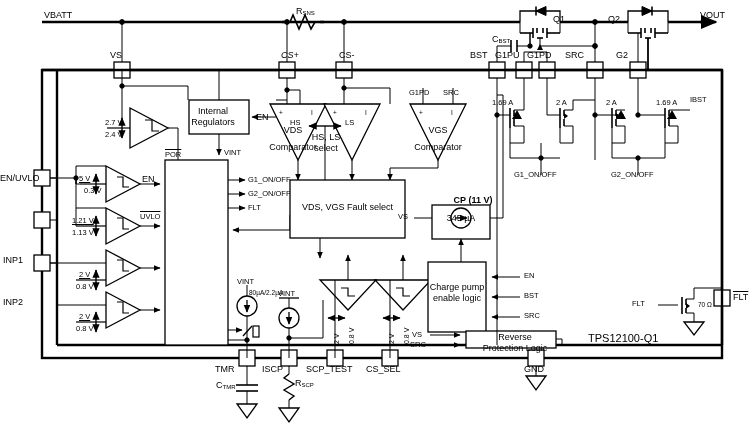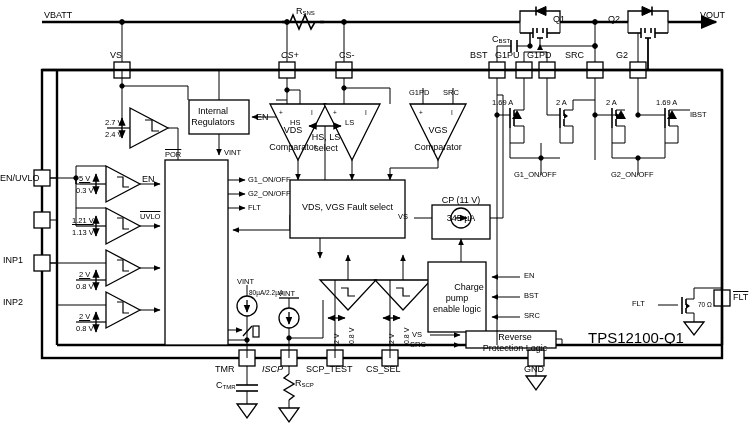--- a/index.html
+++ b/index.html
@@ -2,21 +2,21 @@
 <html><head>
 <meta charset="utf-8">
 <style>
   html,body{margin:0;padding:0;background:#ffffff;}
   #root{position:relative;width:753px;height:445px;background:#ffffff;
         font-family:"Liberation Sans", sans-serif;color:#000;overflow:hidden;}
   #svg{position:absolute;left:0;top:0;width:753px;height:445px;}
   .lbl{position:absolute;font-size:9px;line-height:10px;color:#000;white-space:nowrap;}
   .lbl.sm{font-size:7.5px;}
   .lbl.xs{font-size:6.5px;}
-  .lbl.big{font-size:15px;}
+  .lbl.big{font-size:11px;}
   .ovl{position:absolute;font-size:9px;line-height:11px;text-align:center;}
   .vert{position:absolute;font-size:7px;transform:rotate(-90deg);transform-origin:left top;white-space:nowrap;}
   .ovr{text-decoration:overline;}
   .sub{font-size:6px;vertical-align:-1px;}
 </style>
 </head>
 <body>
 
 <div id="root">
 
@@ -442,43 +442,43 @@
 <div class="lbl" style="left:495px;top:50px;">G1PU</div>
 <div class="lbl" style="left:527px;top:50px;">G1PD</div>
 <div class="lbl" style="left:565px;top:50px;">SRC</div>
 <div class="lbl" style="left:616px;top:50px;">G2</div>
 
 <div class="lbl" style="left:0px;top:173px;">EN/UVLO</div>
 <div class="lbl" style="left:3px;top:255px;">INP1</div>
 <div class="lbl" style="left:3px;top:297px;">INP2</div>
 
 <div class="lbl" style="left:215px;top:364px;">TMR</div>
-<div class="lbl" style="left:262px;top:364px;font-style:italic;">ISCP</div>
+<div class="lbl" style="left:262px;top:364px;">ISCP</div>
 <div class="lbl" style="left:306px;top:364px;">SCP_TEST</div>
 <div class="lbl" style="left:366px;top:364px;">CS_SEL</div>
 <div class="lbl" style="left:524px;top:364px;">GND</div>
 <div class="lbl ovr" style="left:733px;top:292px;">FLT</div>
 
 <div class="ovl" style="left:189px;top:106px;width:48px;"><span class="sm" style="white-space:pre-line;">Internal
 Regulators</span></div>
 <div class="ovl" style="left:290px;top:202px;width:115px;"><span class="sm">VDS, VGS Fault select</span></div>
-<div class="ovl" style="left:428px;top:282px;width:58px;"><span class="xs" style="white-space:pre-line;padding-left:24px;">Charge pump
+<div class="ovl" style="left:428px;top:282px;width:58px;"><span class="xs" style="white-space:pre-line;">Charge pump
 enable logic</span></div>
 <div class="ovl" style="left:466px;top:332px;width:98px;"><span class="xs" style="white-space:pre-line;line-height:8px;">Reverse
 Protection Logic</span></div>
-<div class="ovl" style="left:432px;top:195px;width:58px;"><span class="xs">CP (11 V)</span></div>
+<div class="ovl" style="left:444px;top:195px;width:58px;font-weight:bold;"><span class="xs">CP (11 V)</span></div>
 <div class="ovl" style="left:432px;top:213px;width:58px;"><span class="xs">345 µA</span></div>
 
 <div class="lbl sm ovr" style="left:165px;top:150px;">POR</div>
 <div class="lbl sm" style="left:105px;top:118px;">2.7 V</div>
 <div class="lbl sm" style="left:105px;top:130px;">2.4 V</div>
 
 <div class="lbl" style="left:142px;top:174px;">EN</div>
 <div class="lbl sm" style="left:79px;top:174px;text-decoration:underline;">5 V</div>
-<div class="lbl sm" style="left:76px;top:186px;">0.3 V</div>
+<div class="lbl sm" style="left:84px;top:186px;">0.3 V</div>
 
 <div class="lbl sm ovr" style="left:140px;top:212px;">UVLO</div>
 <div class="lbl sm" style="left:72px;top:216px;text-decoration:underline;">1.21 V</div>
 <div class="lbl sm" style="left:72px;top:228px;">1.13 V</div>
 
 <div class="lbl sm" style="left:79px;top:270px;text-decoration:underline;">2 V</div>
 <div class="lbl sm" style="left:76px;top:282px;">0.8 V</div>
 <div class="lbl sm" style="left:79px;top:312px;text-decoration:underline;">2 V</div>
 <div class="lbl sm" style="left:76px;top:324px;">0.8 V</div>
 
@@ -507,21 +507,21 @@
 <div class="lbl" style="left:256px;top:112px;">EN</div>
 <div class="lbl sm" style="left:224px;top:148px;">VINT</div>
 <div class="lbl sm" style="left:248px;top:175px;">G1_ON/OFF</div>
 <div class="lbl sm" style="left:248px;top:189px;">G2_ON/OFF</div>
 <div class="lbl sm" style="left:248px;top:203px;">FLT</div>
 
 <div class="lbl sm" style="left:237px;top:277px;">VINT</div>
 <div class="lbl xs" style="left:249px;top:288px;">80µA/2.2µA</div>
 <div class="lbl sm" style="left:278px;top:289px;">VINT</div>
 
-<div class="lbl sm" style="left:690px;top:110px;">IBST</div>
+<div class="lbl sm" style="left:690px;top:95px;">IBST</div>
 <div class="lbl sm" style="left:492px;top:98px;">1.69 A</div>
 <div class="lbl sm" style="left:556px;top:98px;">2 A</div>
 <div class="lbl sm" style="left:606px;top:98px;">2 A</div>
 <div class="lbl sm" style="left:656px;top:98px;">1.69 A</div>
 <div class="lbl sm" style="left:514px;top:170px;">G1_ON/OFF</div>
 <div class="lbl sm" style="left:611px;top:170px;">G2_ON/OFF</div>
 
 <div class="lbl sm" style="left:524px;top:271px;">EN</div>
 <div class="lbl sm" style="left:524px;top:291px;">BST</div>
 <div class="lbl sm" style="left:524px;top:311px;">SRC</div>

